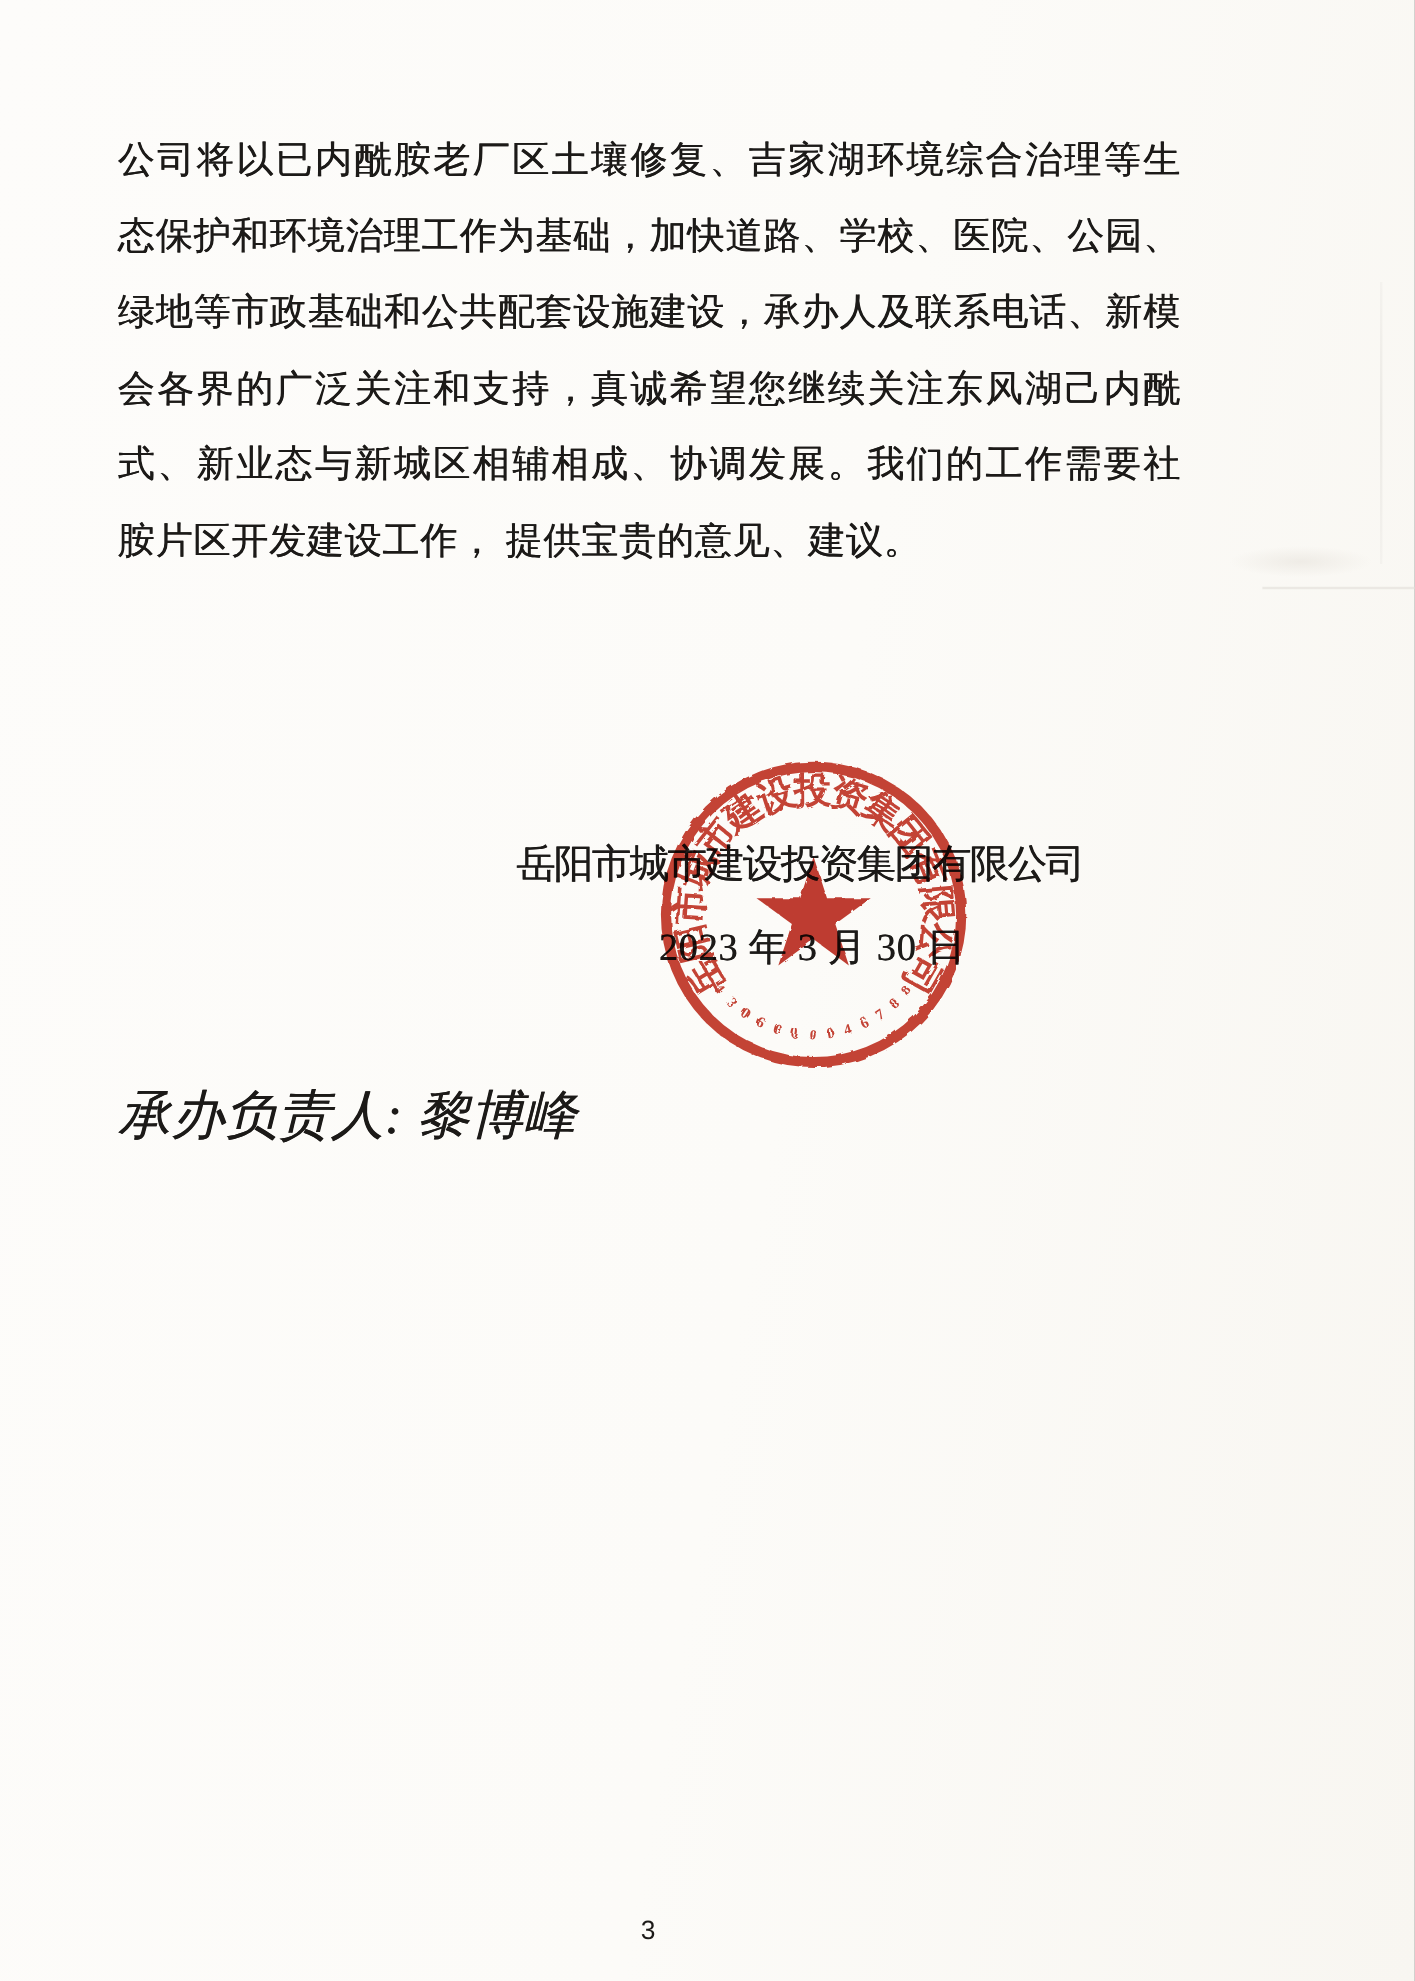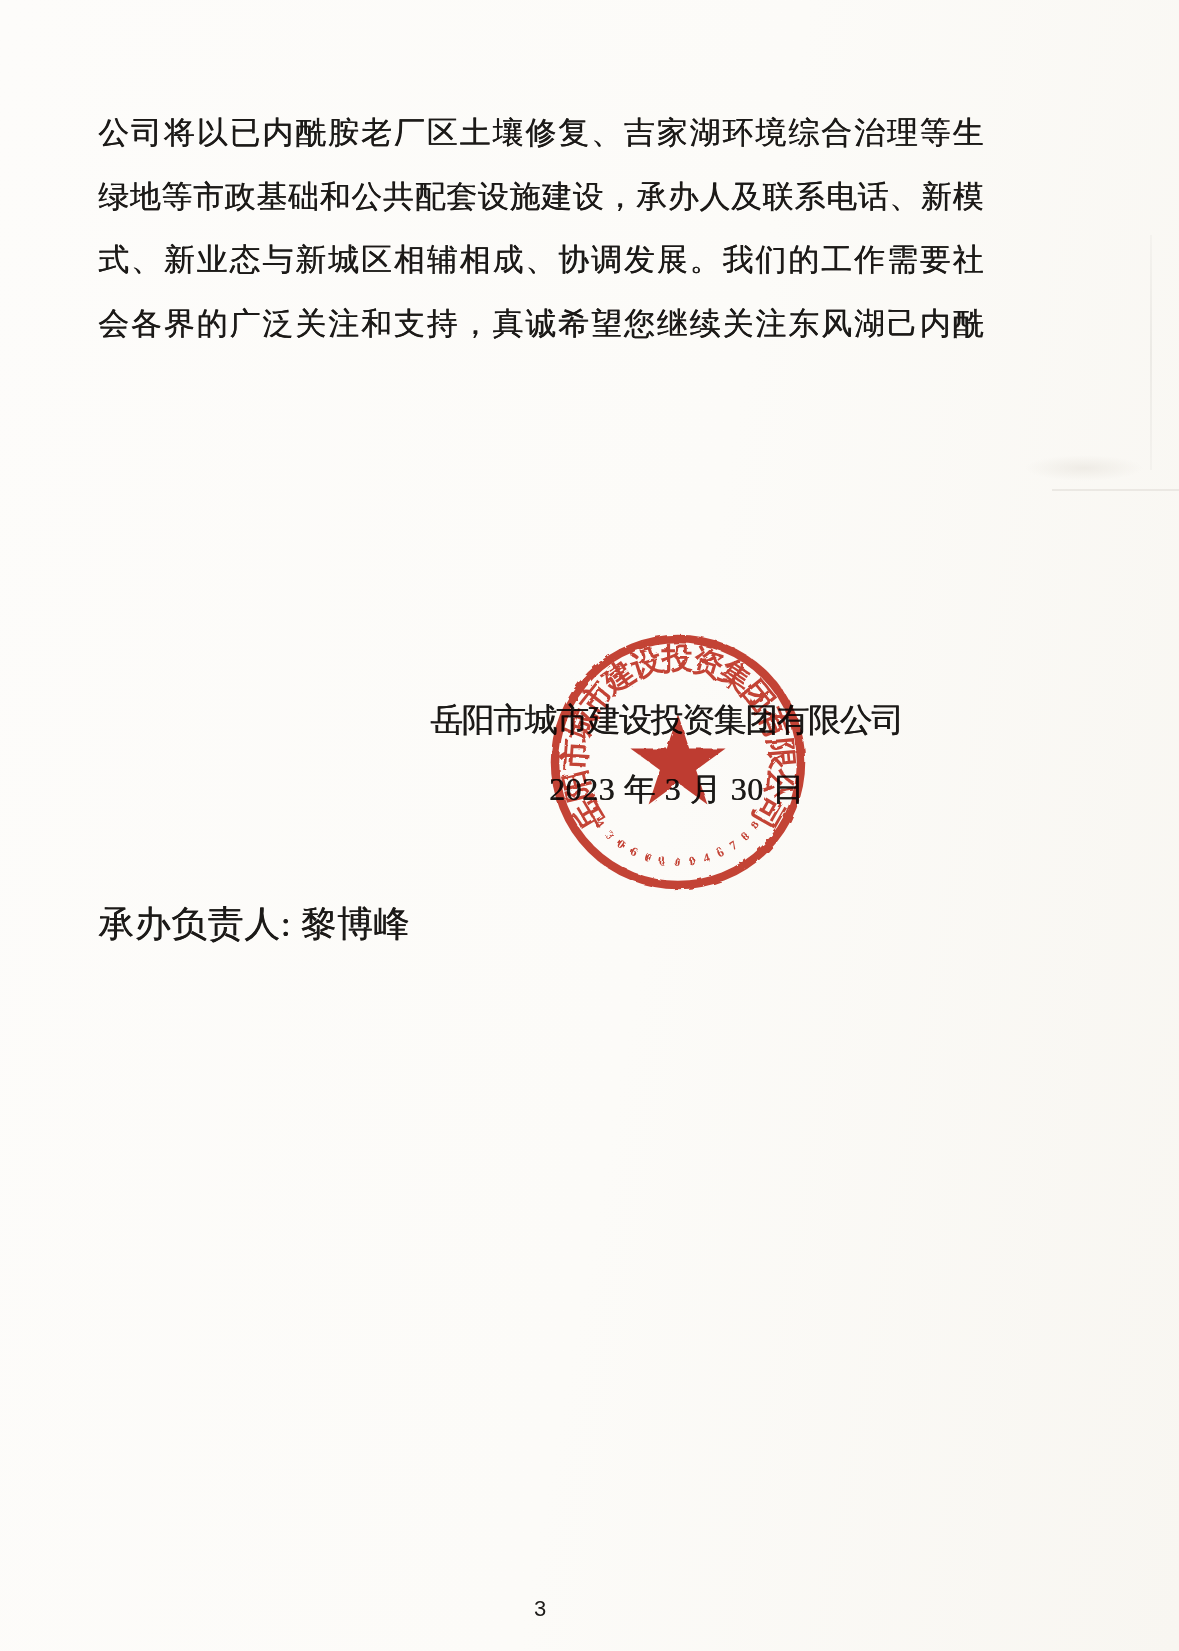--- a/index.html
+++ b/index.html
@@ -68,24 +68,25 @@
   }
   .stamp text {
     font-family: "Liberation Serif", "DejaVu Serif", serif;
     font-weight: bold;
   }
 
   
   .footer-line1, .footer-line2 {
     position: absolute;
     left: 98px;
-    font-size: 36px;
+    font-size: 44px;
     letter-spacing: 0.5px;
     white-space: nowrap;
     text-shadow: 0.4px 0 0 #1c1a18;
+    font-style: italic;
   }
   .footer-line1 { top: 900px; }
   .footer-line2 { top: 964px; }
 
   
   .page-number {
     position: absolute;
     left: 0;
     top: 1596px;
     width: 1080px;
@@ -116,23 +117,25 @@
     background: radial-gradient(ellipse at center, rgba(225,220,212,0.45), rgba(225,220,212,0) 70%);
   }
 </style>
 </head>
 <body>
 
 <div class="page">
 
   <div class="body-text">
     <div class="body-line just">公司将以已内酰胺老厂区土壤修复、吉家湖环境综合治理等生</div>
+    <div class="body-line just">态保护和环境治理工作为基础，加快道路、学校、医院、公园、</div>
     <div class="body-line just">绿地等市政基础和公共配套设施建设，承办人及联系电话、新模</div>
+    <div class="body-line just">会各界的广泛关注和支持，真诚希望您继续关注东风湖己内酰</div>
     <div class="body-line just">式、新业态与新城区相辅相成、协调发展。我们的工作需要社</div>
-    <div class="body-line just">会各界的广泛关注和支持，真诚希望您继续关注东风湖己内酰</div>
+    <div class="body-line">胺片区开发建设工作， 提供宝贵的意见、建议。</div>
   </div>
 
   <div class="company-line">岳阳市城市建设投资集团有限公司</div>
   <div class="date-line">2023 年 3 月 30 日</div>
 
   <svg class="stamp" viewBox="0 0 264 264" xmlns="http://www.w3.org/2000/svg" aria-hidden="true">
     <defs>
       <path id="arcTop" d="M 60.8,191.8 A 93,93 0 1 1 203.2,191.8" fill="none"></path>
       <path id="arcBot" d="M 41.9,184 A 104,104 0 0 0 222.1,184" fill="none"></path>
       <filter id="inkWobble" x="-6%" y="-6%" width="112%" height="112%">

